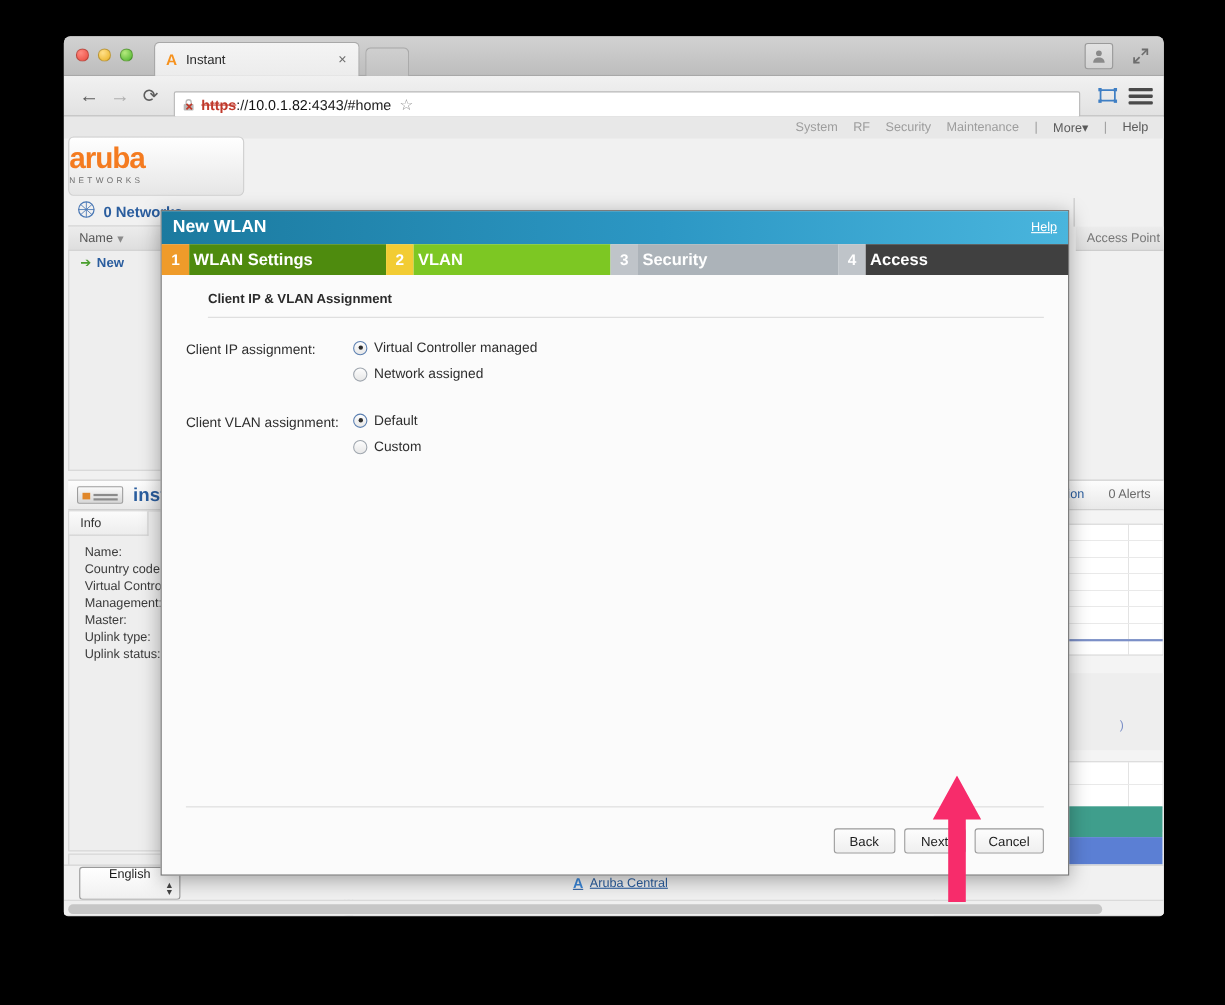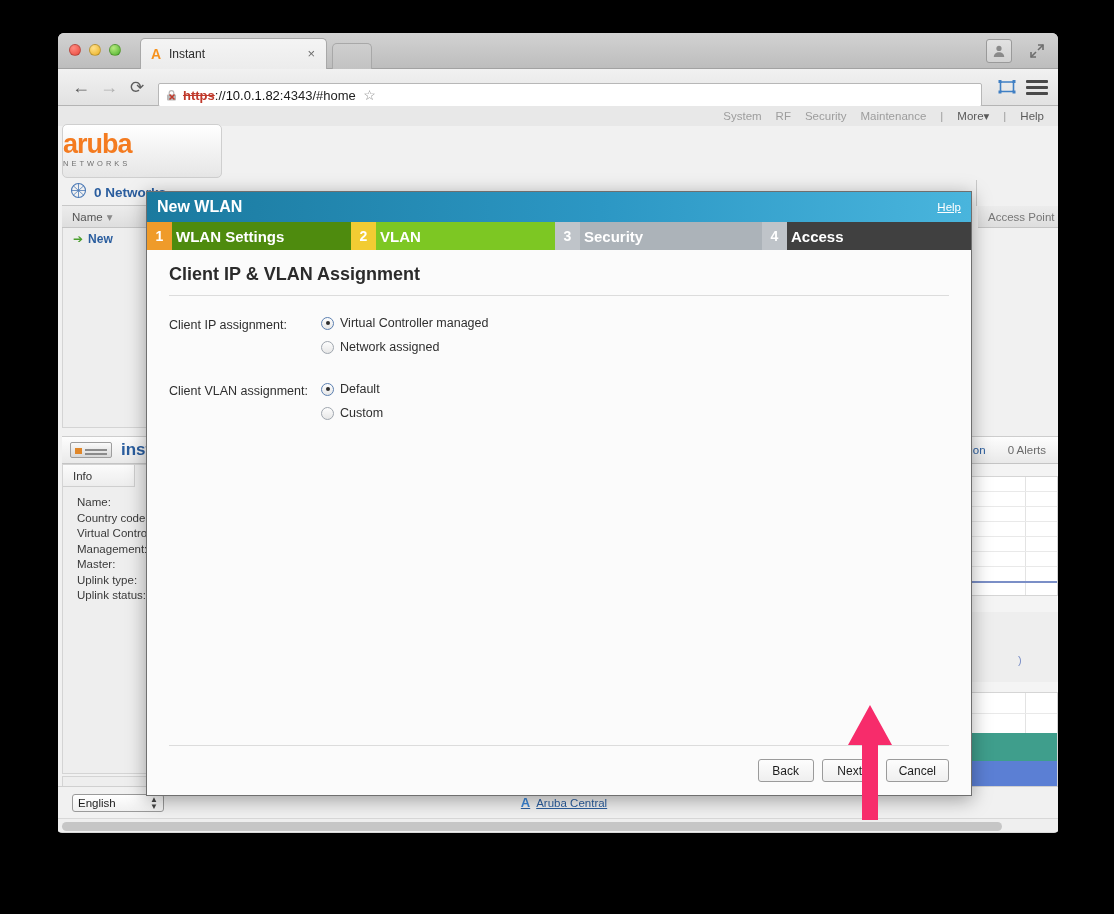--- a/index.html
+++ b/index.html
@@ -293,25 +293,25 @@
     background: #5b7fd4;
   }
 
   
   #page-footer {
     position: absolute; left: 0; right: 0; bottom: 14px; height: 32px;
     background: #f1f1f1; border-top: 1px solid #d0d0d0;
     display: flex; align-items: center; padding: 0 14px;
   }
   #lang-select {
-    width: 92px; height: 18px;
+    width: 92px; height: 30px;
     background: linear-gradient(#ffffff,#f0f0f0);
     border: 1px solid #9a9a9a; border-radius: 3px;
     display: flex; align-items: center; padding: 0 5px;
-    font-size: 11.5px; color: #1d1d1d;
+    font-size: 11.5px; color: #1d1d1d; flex-direction: column;
   }
   #lang-arrows { margin-left: auto; font-size: 8px; line-height: 7px; color: #444; text-align:center; }
   #central-link {
     margin: 0 auto; display: flex; align-items: center; gap: 6px;
     font-size: 11.5px; color: #2a5d9e; text-decoration: underline;
     transform: translateX(-40px);
   }
   #central-logo {
     color: #3a86d8; font-weight: bold; font-size: 13px;
   }
@@ -371,23 +371,24 @@
   .step.s3 .num { background: #bfc4c9; color: #fff; }
   .step.s3 .lbl { background: #acb3b9; flex: 1; }
   .step.s4 { flex: 1; }
   .step.s4 .num { background: #bfc4c9; color: #fff; }
   .step.s4 .lbl { background: #404040; flex: 1; }
 
   #modal-body {
     flex: 1; padding: 14px 22px 0 22px; position: relative;
   }
   #section-heading {
-    font-size: 18px; font-weight: bold; color: #2b2b2b;
+    font-size: 12px; font-weight: bold; color: #2b2b2b;
     padding-bottom: 10px;
     border-bottom: 1px solid #dcdcdc;
+    margin-left: 20px;
   }
   .field-group { margin-top: 20px; display: flex; }
   .field-label {
     width: 152px; font-size: 12.5px; color: #2f2f2f; padding-top: 2px;
   }
   .radio-stack { display: flex; flex-direction: column; gap: 10px; }
   .radio-row { display: flex; align-items: center; gap: 6px; }
   .radio {
     width: 13px; height: 13px; border-radius: 50%;
     background: linear-gradient(#fdfdfd,#e7e7e7);
@@ -397,21 +398,21 @@
   .radio.checked { border-color: #5b7fb0; }
   .radio.checked::after {
     content:""; position:absolute; left:3.5px; top:3.5px;
     width:4px; height:4px; border-radius:50%; background:#2d2d2d;
   }
   .radio-label { font-size: 12.5px; color: #2f2f2f; }
 
   #modal-footer {
     border-top: 1px solid #dcdcdc;
     margin: 0 22px;
-    height: 50px;
+    height: 62px;
     display: flex; align-items: center; justify-content: flex-end;
     gap: 8px;
   }
   .dlg-btn {
     min-width: 56px; height: 23px; padding: 0 12px;
     background: linear-gradient(#fdfdfd,#efefef);
     border: 1px solid #9b9b9b; border-radius: 3px;
     font-size: 12px; color: #1d1d1d;
     display: flex; align-items: center; justify-content: center;
   }

